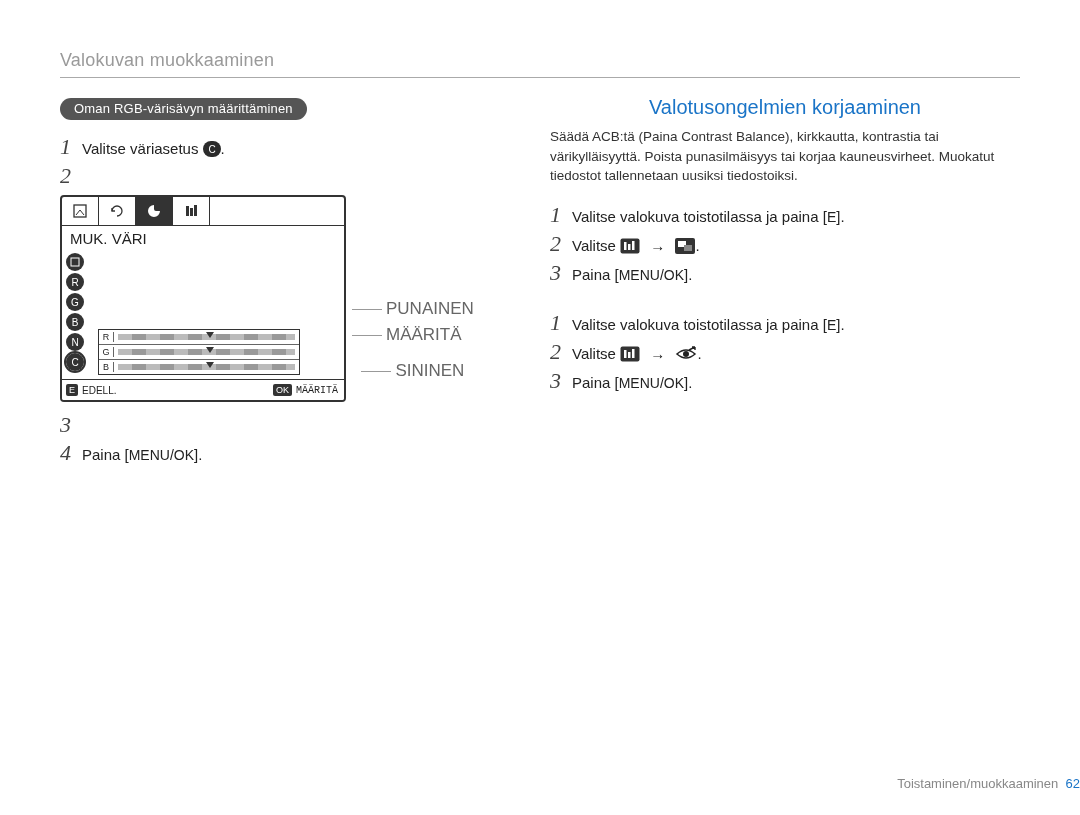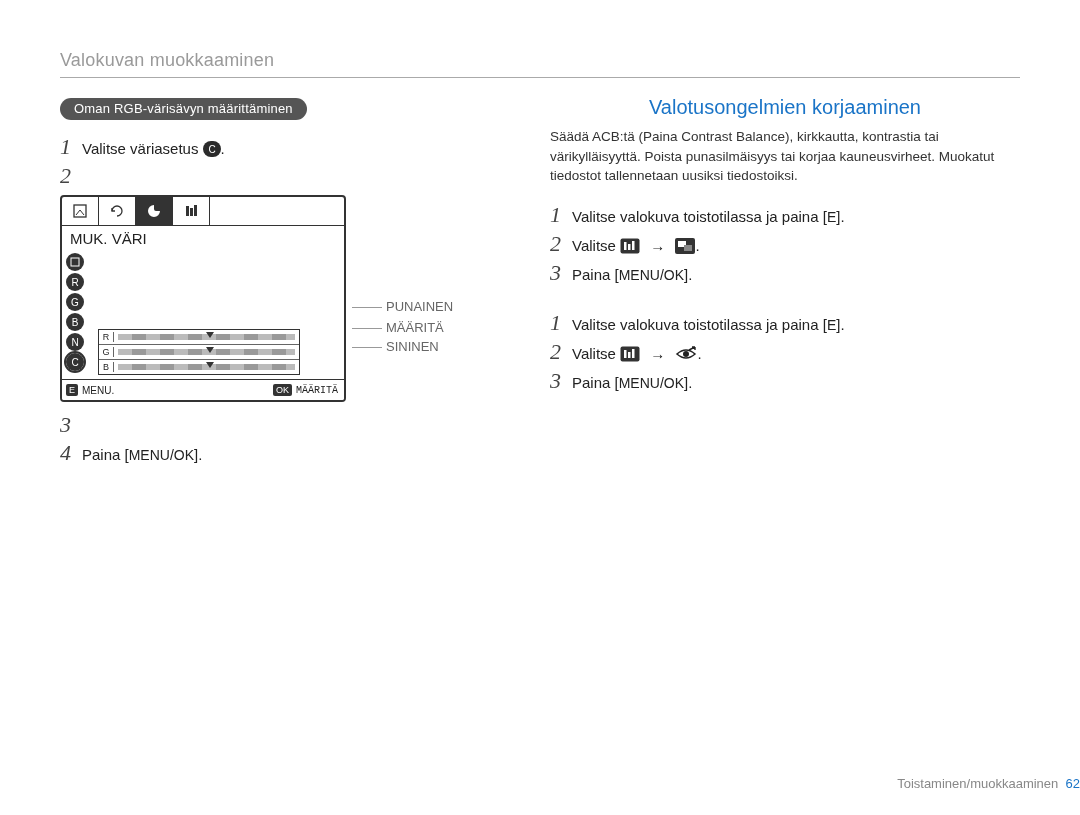--- a/index.html
+++ b/index.html
@@ -131,30 +131,30 @@
                     <span class="lbl">B</span>
                     <span class="bar">
                       <span class="knob"></span>
                     </span>
                   </div>
               </div>
             </div>
           </div>
           <div class="screen-foot">
             <span class="fbtn">E</span>
-            <span>MENU.</span>
+            <span>EDELL.</span>
             <span style="flex:1"></span>
             <span class="fbtn">OK</span>
             <span style="margin-right:6px;font-family:Liberation Mono, monospace;">MÄÄRITÄ</span>
           </div>
         </div>
-        <div style="position:absolute;left:292px;top:104px;font-size:13px;color:#666;">
+        <div style="position:absolute;left:292px;top:104px;font-size:17px;color:#666;">
           <div><span style="display:inline-block;width:30px;border-top:1px solid #999;vertical-align:middle;margin-right:4px;"></span><span>PUNAINEN</span></div>
           <div style="margin-top:6px;"><span style="display:inline-block;width:30px;border-top:1px solid #999;vertical-align:middle;margin-right:4px;"></span><span>MÄÄRITÄ</span></div>
-          <div style="margin-top:4px;"><span style="display:inline-block;width:30px;border-top:1px solid #999;vertical-align:middle;margin-right:4px;"></span><span>SININEN</span></div>
+          <div style="margin-top:16px;text-align:center;"><span style="display:inline-block;width:30px;border-top:1px solid #999;vertical-align:middle;margin-right:4px;"></span><span>SININEN</span></div>
         </div>
       </div>
 
       <ol class="steps">
         <li>
           <span class="step-num">3</span>
         </li>
         <li>
           <span class="step-num">4</span>
           <span class="step-text">

